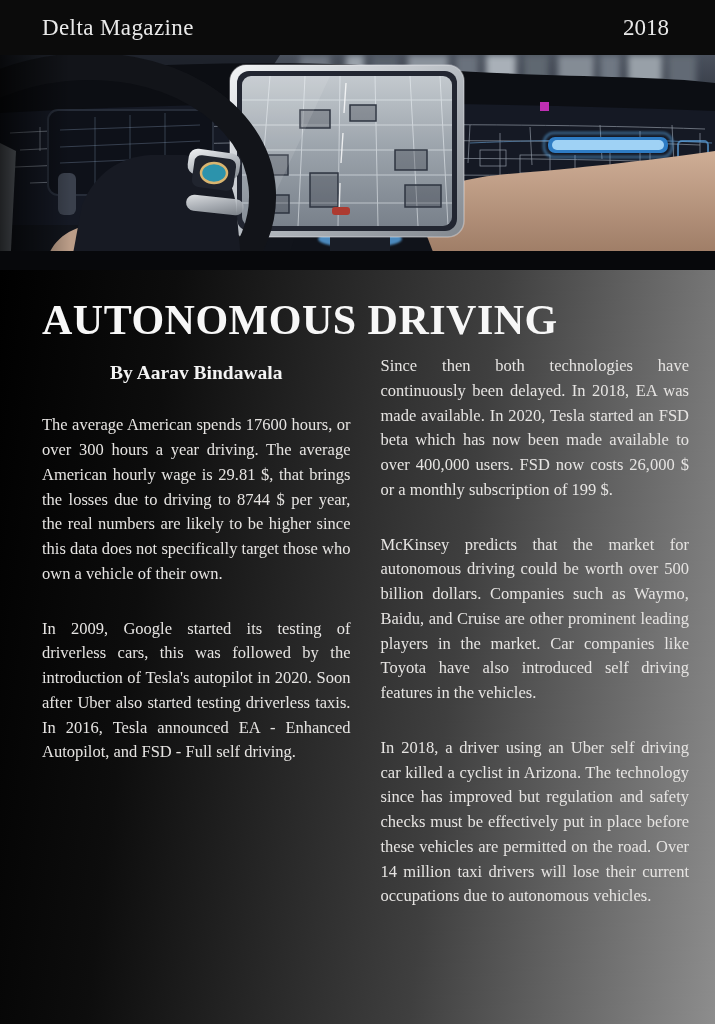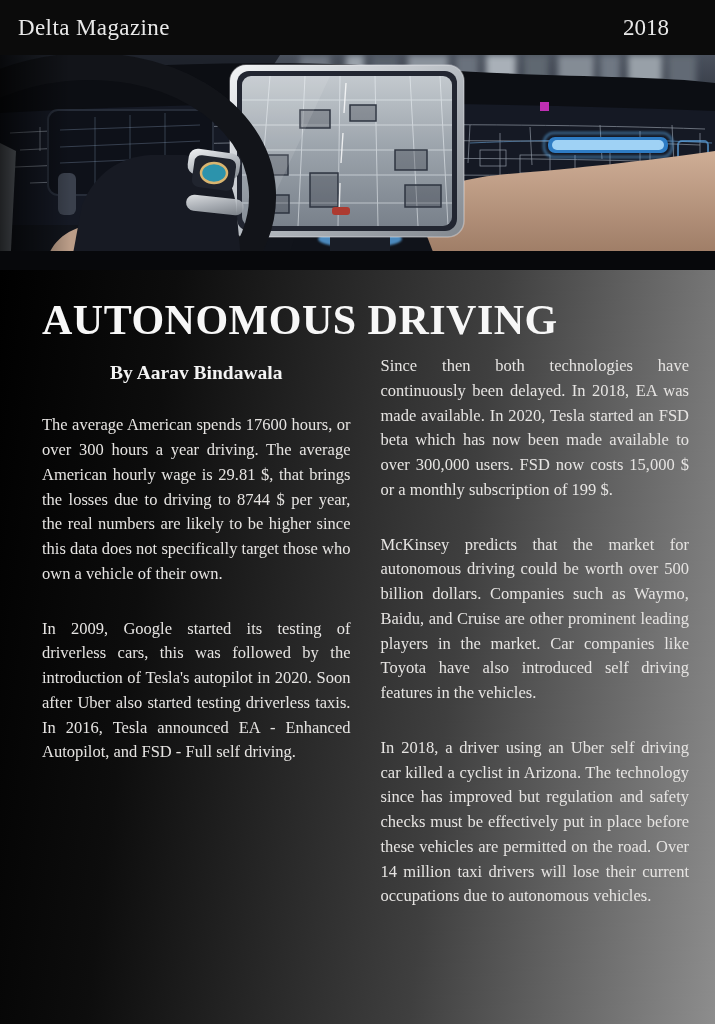--- a/index.html
+++ b/index.html
@@ -5,21 +5,21 @@
   html,body{margin:0;padding:0;background:#222;}
   .page{
     position:relative;width:715px;height:1024px;margin:0 auto;
     display:flex;flex-direction:column;overflow:hidden;background:#000;
     font-family:"Liberation Serif","DejaVu Serif",serif;
   }
   
   .masthead{
     height:55px;flex:0 0 55px;background:#0b0b0b;
     display:flex;align-items:center;justify-content:space-between;
-    padding:0 46px 0 18px;color:#e9e9e9;
+    padding:0 46px 0 42px;color:#e9e9e9;
   }
   .mag-name{font-size:23px;letter-spacing:.4px;}
   .mag-year{font-size:23px;}
   
   .hero{flex:0 0 215px;height:215px;margin:0;line-height:0;background:#11141b;}
   
   .article{
     flex:1 1 auto;
     background:linear-gradient(97deg,#000 0%,#0d0d0d 22%,#3f3f3f 62%,#8d8d8d 100%);
     padding:10px 26px 0 42px;color:#e6e4e2;
@@ -193,20 +193,20 @@
   <section class="article">
     <h1>AUTONOMOUS DRIVING</h1>
 
     <div class="columns">
       <div class="col">
         <h2 class="byline">By Aarav Bindawala</h2>
         <p>The average American spends 17600 hours, or over 300 hours a year driving. The average American hourly wage is 29.81 $, that brings the losses due to driving to 8744 $ per year, the real numbers are likely to be higher since this data does not specifically target those who own a vehicle of their own.</p>
         <p>In 2009, Google started its testing of driverless cars, this was followed by the introduction of Tesla's autopilot in 2020. Soon after Uber also started testing driverless taxis. In 2016, Tesla announced EA - Enhanced Autopilot, and FSD - Full self driving.</p>
       </div>
       <div class="col">
-        <p>Since then both technologies have continuously been delayed. In 2018, EA was made available. In 2020, Tesla started an FSD beta which has now been made available to over 300,000 users. FSD now costs 15,000 $ or a monthly subscription of 199 $.</p>
+        <p>Since then both technologies have continuously been delayed. In 2018, EA was made available. In 2020, Tesla started an FSD beta which has now been made available to over 400,000 users. FSD now costs 26,000 $ or a monthly subscription of 199 $.</p>
         <p>McKinsey predicts that the market for autonomous driving could be worth over 500 billion dollars. Companies such as Waymo, Baidu, and Cruise are other prominent leading players in the market. Car companies like Toyota have also introduced self driving features in the vehicles.</p>
         <p>In 2018, a driver using an Uber self driving car killed a cyclist in Arizona. The technology since has improved but regulation and safety checks must be effectively put in place before these vehicles are permitted on the road. Over 14 million taxi drivers will lose their current occupations due to autonomous vehicles.</p>
       </div>
     </div>
   </section>
 
 </div>
 
 </body></html>

